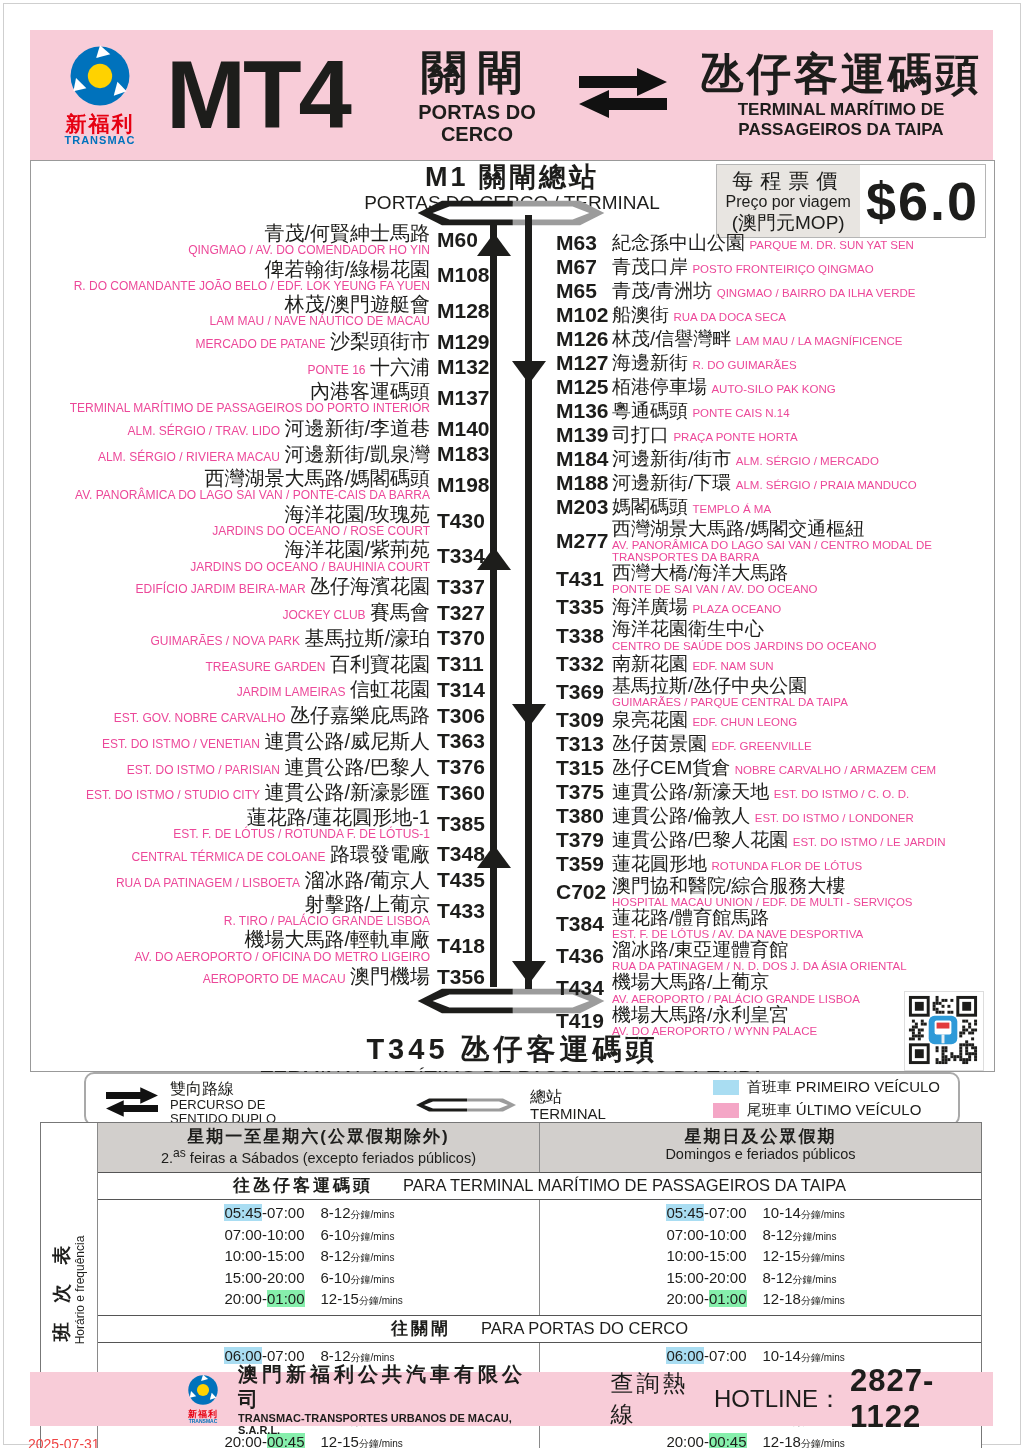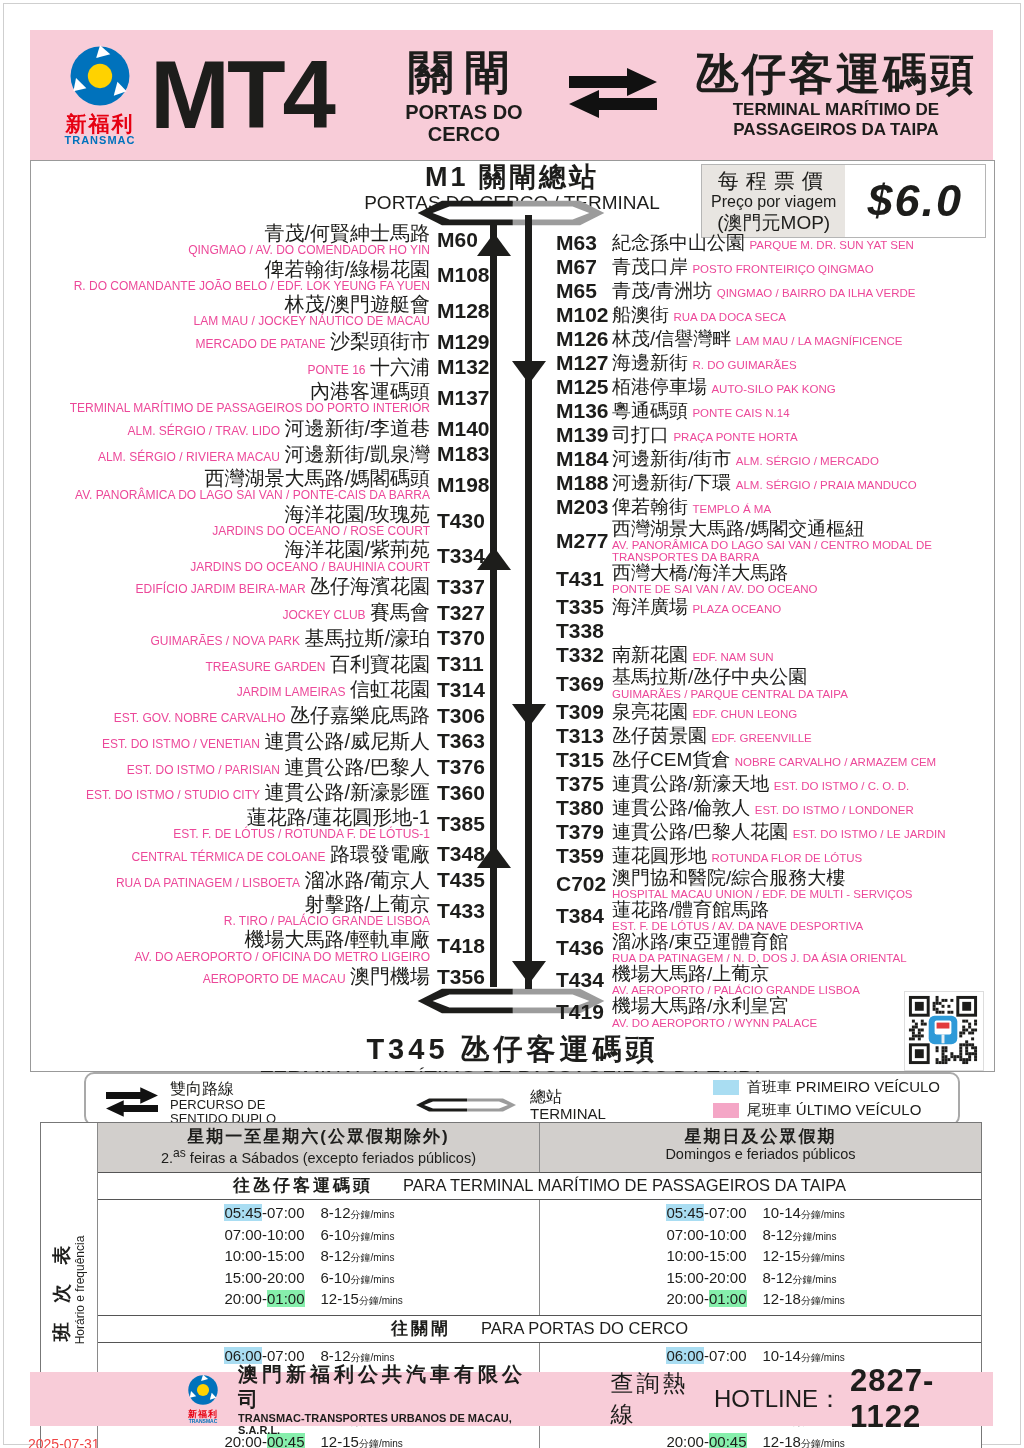--- a/index.html
+++ b/index.html
@@ -6,40 +6,40 @@
   body{width:1024px;height:1448px;position:relative;background:#fff;
        font-family:"Liberation Sans","DejaVu Sans",sans-serif;color:#1d1d1b;overflow:hidden;}
   .page-border{position:absolute;inset:3px;border:1px solid #cfcfcf;pointer-events:none;}
 
   
   .hdr{position:absolute;left:30px;top:30px;width:963px;height:130px;background:#f8ccd8;
        display:flex;align-items:center;}
   .logo{width:92px;margin-left:24px;text-align:center;flex:0 0 auto;}
   .logo .zh{color:#e60012;font-weight:bold;font-size:21px;letter-spacing:2px;line-height:1.1;}
   .logo .en{color:#0072bc;font-weight:bold;font-size:11px;letter-spacing:1px;line-height:1;}
-  .route-no{font-size:96px;font-weight:bold;line-height:1;letter-spacing:-3px;margin-left:4px;}
+  .route-no{font-size:96px;font-weight:bold;line-height:1;letter-spacing:-3px;margin-left:20px;}
   .origin{margin-left:40px;width:220px;text-align:center;}
   .origin .zh{font-size:46px;font-weight:bold;letter-spacing:10px;line-height:1.2;}
   .origin .pt{font-size:20px;font-weight:bold;line-height:1.1;}
   .hdr-arrow{margin-left:14px;flex:0 0 auto;}
   .dest{margin-left:22px;width:380px;text-align:center;}
   .dest .zh{font-size:44px;font-weight:bold;letter-spacing:3px;line-height:1.15;}
   .dest .pt{font-size:17px;font-weight:bold;line-height:1.2;}
 
   
   .map{position:absolute;left:30px;top:160px;width:963px;height:910px;border:1px solid #999;background:#fff;}
   .map-title{position:absolute;top:2px;left:281px;width:400px;text-align:center;}
   .map-title .zh{font-size:27px;font-weight:bold;letter-spacing:3px;line-height:1.1;}
   .map-title .pt{font-size:19px;line-height:1.1;}
   .fare{position:absolute;top:3px;right:8px;display:flex;border:1px solid #b5b5b5;background:#fff;}
   .fare-l{background:#e8e5e1;padding:3px 9px 4px;text-align:center;}
   .fare-l .zh{font-size:21px;letter-spacing:7px;line-height:1.2;}
   .fare-l .pt{font-size:16px;line-height:1.15;}
   .fare-l .cur{font-size:19px;line-height:1.15;}
-  .fare-r{font-size:45px;font-weight:bold;display:flex;align-items:center;padding:0 22px;letter-spacing:2px;font-style:italic;}
+  .fare-r{font-size:54px;font-weight:bold;display:flex;align-items:center;padding:0 6px;letter-spacing:2px;}
 
   .vline{position:absolute;width:7px;background:#1d1d1b;}
   .arrow-up{position:absolute;width:0;height:0;border-left:17px solid transparent;
             border-right:17px solid transparent;border-bottom:23px solid #1d1d1b;}
   .arrow-down{position:absolute;width:0;height:0;border-left:17px solid transparent;
               border-right:17px solid transparent;border-top:23px solid #1d1d1b;}
   .tbar{position:absolute;width:190px;height:28px;}
 
   .stops{position:absolute;display:flex;flex-direction:column;justify-content:space-between;}
   .stop-row{display:flex;align-items:center;}
@@ -201,21 +201,21 @@
       <div class="stop-row l">
         <div class="stop-text">
           <div class="zh">俾若翰街/綠楊花園</div>
           <div class="pt">R. DO COMANDANTE JOÃO BELO / EDF. LOK YEUNG FA YUEN</div>
         </div>
         <div class="code">M108</div>
       </div>
       <div class="stop-row l">
         <div class="stop-text">
           <div class="zh">林茂/澳門遊艇會</div>
-          <div class="pt">LAM MAU / JOCKEY NÁUTICO DE MACAU</div>
+          <div class="pt">LAM MAU / NAVE NÁUTICO DE MACAU</div>
         </div>
         <div class="code">M128</div>
       </div>
       <div class="stop-row l">
         <div class="stop-text"><div class="pt" style="display: inline;">MERCADO DE PATANE</div>&nbsp;<div class="zh" style="display: inline;">沙梨頭街市</div></div>
         <div class="code">M129</div>
       </div>
       <div class="stop-row l">
         <div class="stop-text"><div class="pt" style="display: inline;">PONTE 16</div>&nbsp;<div class="zh" style="display: inline;">十六浦</div></div>
         <div class="code">M132</div>
@@ -366,21 +366,21 @@
       <div class="stop-row r">
         <div class="code">M184</div>
         <div class="stop-text"><div class="zh" style="display: inline;">河邊新街/街市</div>&nbsp;<div class="pt" style="display: inline;">ALM. SÉRGIO / MERCADO</div></div>
       </div>
       <div class="stop-row r">
         <div class="code">M188</div>
         <div class="stop-text"><div class="zh" style="display: inline;">河邊新街/下環</div>&nbsp;<div class="pt" style="display: inline;">ALM. SÉRGIO / PRAIA MANDUCO</div></div>
       </div>
       <div class="stop-row r">
         <div class="code">M203</div>
-        <div class="stop-text"><div class="zh" style="display: inline;">俾若翰街</div>&nbsp;<div class="pt" style="display: inline;">TEMPLO Á MA</div></div>
+        <div class="stop-text"><div class="zh" style="display: inline;">媽閣碼頭</div>&nbsp;<div class="pt" style="display: inline;">TEMPLO Á MA</div></div>
       </div>
       <div class="stop-row r">
         <div class="code">M277</div>
         <div class="stop-text">
           <div class="zh">西灣湖景大馬路/媽閣交通樞紐</div>
           <div class="pt">AV. PANORÂMICA DO LAGO SAI VAN / CENTRO MODAL DE TRANSPORTES DA BARRA</div>
         </div>
       </div>
       <div class="stop-row r">
         <div class="code">T431</div>
@@ -388,20 +388,24 @@
           <div class="zh">西灣大橋/海洋大馬路</div>
           <div class="pt">PONTE DE SAI VAN / AV. DO OCEANO</div>
         </div>
       </div>
       <div class="stop-row r">
         <div class="code">T335</div>
         <div class="stop-text"><div class="zh" style="display: inline;">海洋廣場</div>&nbsp;<div class="pt" style="display: inline;">PLAZA OCEANO</div></div>
       </div>
       <div class="stop-row r">
         <div class="code">T338</div>
+        <div class="stop-text">
+          <div class="zh">海洋花園衛生中心</div>
+          <div class="pt">CENTRO DE SAÚDE DOS JARDINS DO OCEANO</div>
+        </div>
       </div>
       <div class="stop-row r">
         <div class="code">T332</div>
         <div class="stop-text"><div class="zh" style="display: inline;">南新花園</div>&nbsp;<div class="pt" style="display: inline;">EDF. NAM SUN</div></div>
       </div>
       <div class="stop-row r">
         <div class="code">T369</div>
         <div class="stop-text">
           <div class="zh">基馬拉斯/氹仔中央公園</div>
           <div class="pt">GUIMARÃES / PARQUE CENTRAL DA TAIPA</div>

